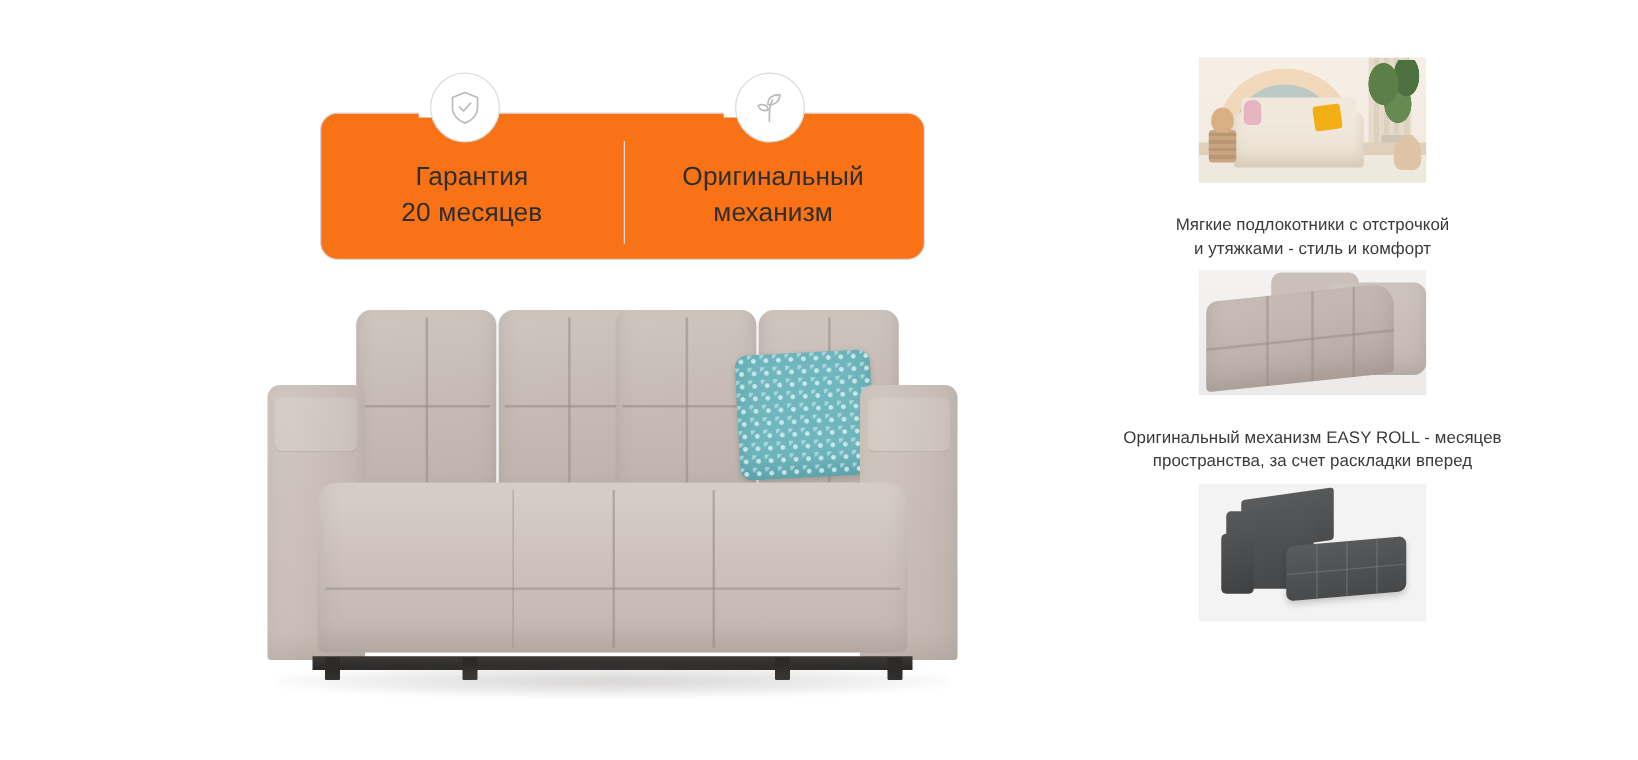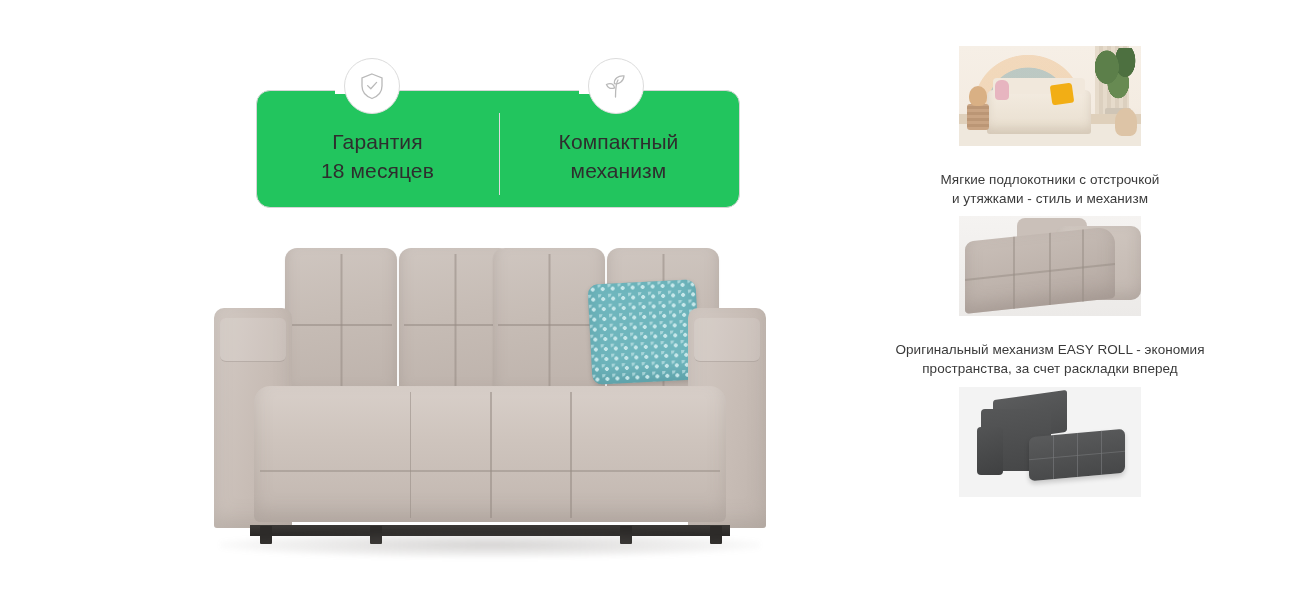--- a/index.html
+++ b/index.html
@@ -10,21 +10,21 @@
     overflow: hidden;
   }
   .page { position: relative; width: 1310px; height: 608px; background:#fff; }
 
   
   .feature-card {
     position: absolute; left: 256px; top: 90px;
     width: 484px; height: 118px;
     border: 1px solid #d6d6d6;
     border-radius: 14px;
-    background: #22c55e;
+    background: #f97316;
   }
   
   .gap { position:absolute; top:-3px; height:6px; background:#fff; }
   .gap.g1 { left: 78px; width: 64px; }
   .gap.g2 { left: 322px; width: 64px; }
 
   .badge-circle {
     position: absolute; top: 58px; width: 56px; height: 56px;
     border-radius: 50%; border: 1px solid #dcdcdc; background: #fff;
     display: flex; align-items: center; justify-content: center;
@@ -226,24 +226,24 @@
 <div class="page">
 
   <div class="feature-card">
     <div class="gap g1"></div>
     <div class="gap g2"></div>
     <div class="card-divider"></div>
 
     <div class="card-cols">
       <div class="card-col">
         <div class="line">Гарантия</div>
-        <div class="line">18 месяцев</div>
+        <div class="line">20 месяцев</div>
       </div>
       <div class="card-col">
-        <div class="line">Компактный</div>
+        <div class="line">Оригинальный</div>
         <div class="line">механизм</div>
       </div>
     </div>
   </div>
 
   <div class="badge-circle c1">
     <span>
       <svg width="26" height="28" viewBox="0 0 26 28" fill="none" stroke="#b9b9b9" stroke-width="1.3">
         <path d="M13 2 L23 6 V14 C23 20 18.5 24.5 13 26.5 C7.5 24.5 3 20 3 14 V6 Z"></path>
         <path d="M8.6 13.6 L11.8 16.8 L17.6 10.4" stroke-linecap="round" stroke-linejoin="round"></path>
@@ -309,35 +309,35 @@
         <div class="ypillow"></div>
         <div class="toy"></div>
         <div class="basket"></div>
         <div class="bear"></div>
         <div class="bear2"></div>
       </div>
     </div>
 
     <div class="feature-block">
       <div class="caption">Мягкие подлокотники с отстрочкой
-и утяжками - стиль и механизм</div>
+и утяжками - стиль и комфорт</div>
       <div class="thumb t2">
         <div class="bback"></div>
         <div class="bseat"></div>
         <div class="bigarm">
           <div class="tuft a"></div>
           <div class="tuft b"></div>
           <div class="tuft c"></div>
           <div class="tufth"></div>
         </div>
       </div>
     </div>
 
     <div class="feature-block">
-      <div class="caption">Оригинальный механизм EASY ROLL - экономия
+      <div class="caption">Оригинальный механизм EASY ROLL - месяцев
 пространства, за счет раскладки вперед</div>
       <div class="thumb t3">
         <div class="backrest"></div>
         <div class="body"></div>
         <div class="armL"></div>
         <div class="armR"></div>
         <div class="bed">
           <div class="gl a"></div>
           <div class="gl b"></div>
           <div class="gl c"></div>

